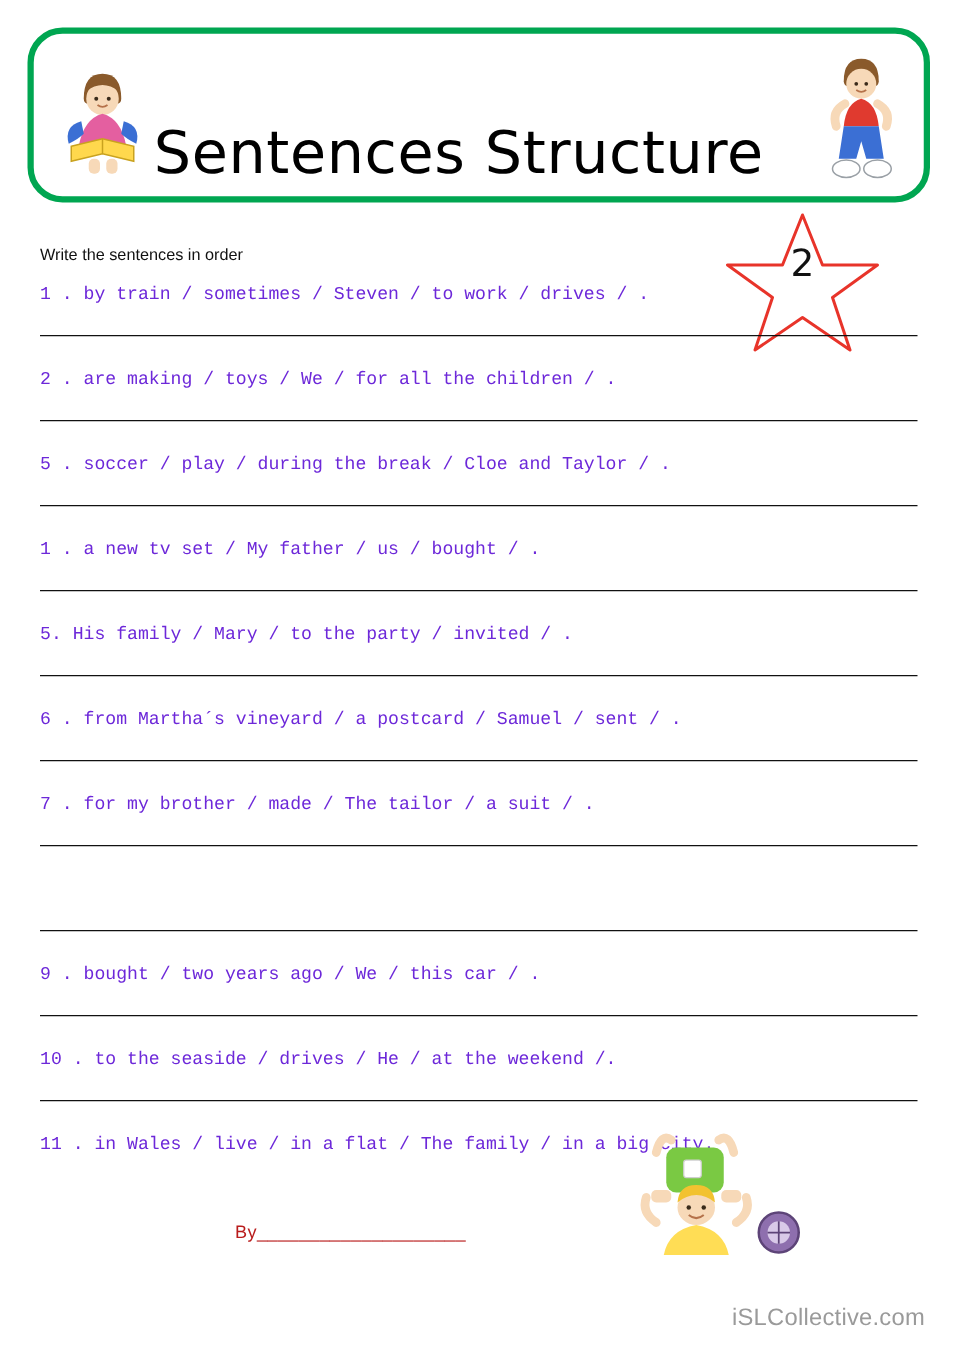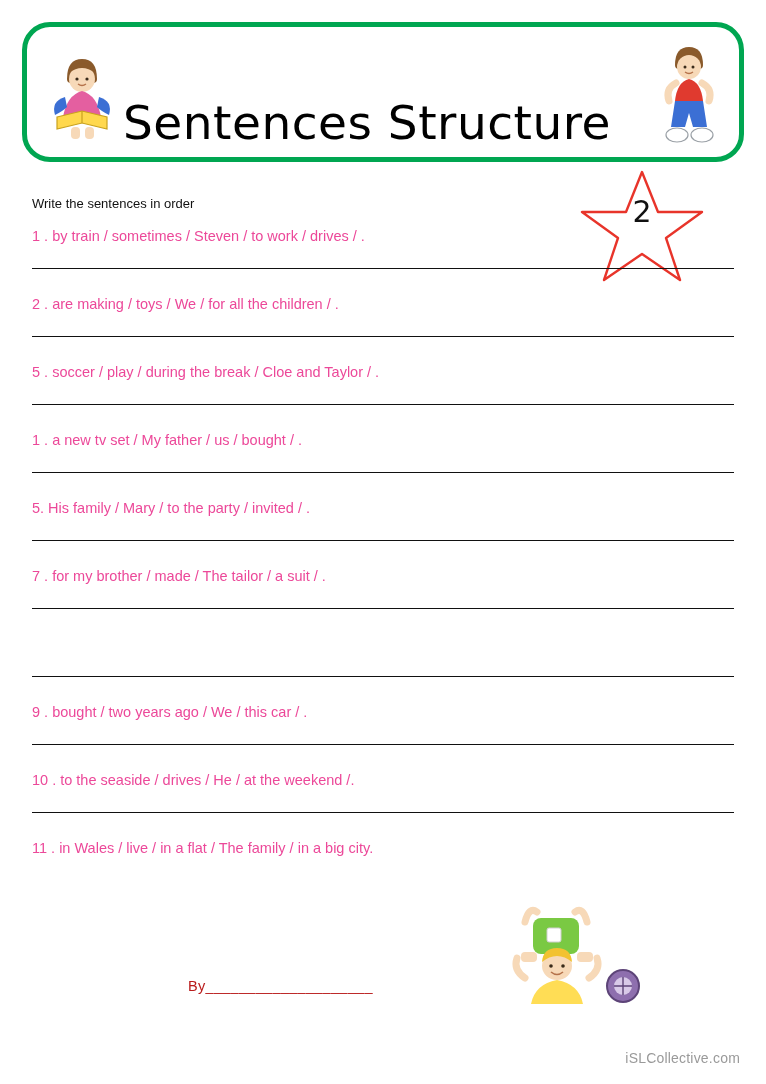--- a/index.html
+++ b/index.html
@@ -102,22 +102,23 @@
   }
   .item {
     position: relative;
     height: 68px;
   }
   .item-text {
     position: absolute;
     left: 0;
     top: 0;
     font-size: 14.5px;
-    color: #ec4899;
+    color: #6d28d9;
     white-space: nowrap;
+    font-family: Liberation Mono, monospace;
   }
   .item-rule {
     position: absolute;
     left: 0;
     top: 40px;
     width: 702px;
     border-bottom: 1.2px solid #111;
   }
 
   
@@ -137,21 +138,21 @@
     font-size: 14.5px;
     color: #b91c1c;
     letter-spacing: 0.3px;
   }
 
   
   .footer {
     position: absolute;
     right: 26px;
     bottom: 18px;
-    font-size: 14px;
+    font-size: 19px;
     color: #9a9a9a;
     letter-spacing: 0.2px;
   }
 </style>
 </head>
 <body>
 
 <div class="page">
 
   <div class="title-banner">
@@ -224,20 +225,24 @@
     <div class="item">
       <div class="item-text">5 .  soccer / play / during the break / Cloe and Taylor / .</div>
       <div class="item-rule"></div>
     </div>
     <div class="item">
       <div class="item-text">1 .  a new tv set /  My father / us / bought / .</div>
       <div class="item-rule"></div>
     </div>
     <div class="item">
       <div class="item-text">5. His family / Mary / to the party / invited / .</div>
+      <div class="item-rule"></div>
+    </div>
+    <div class="item">
+      <div class="item-text">6 . from Martha´s vineyard / a postcard / Samuel / sent / .</div>
       <div class="item-rule"></div>
     </div>
     <div class="item">
       <div class="item-text">7 . for my brother / made / The tailor / a suit / .</div>
       <div class="item-rule"></div>
     </div>
     <div class="item">
       <div class="item-rule"></div>
     </div>
     <div class="item">

